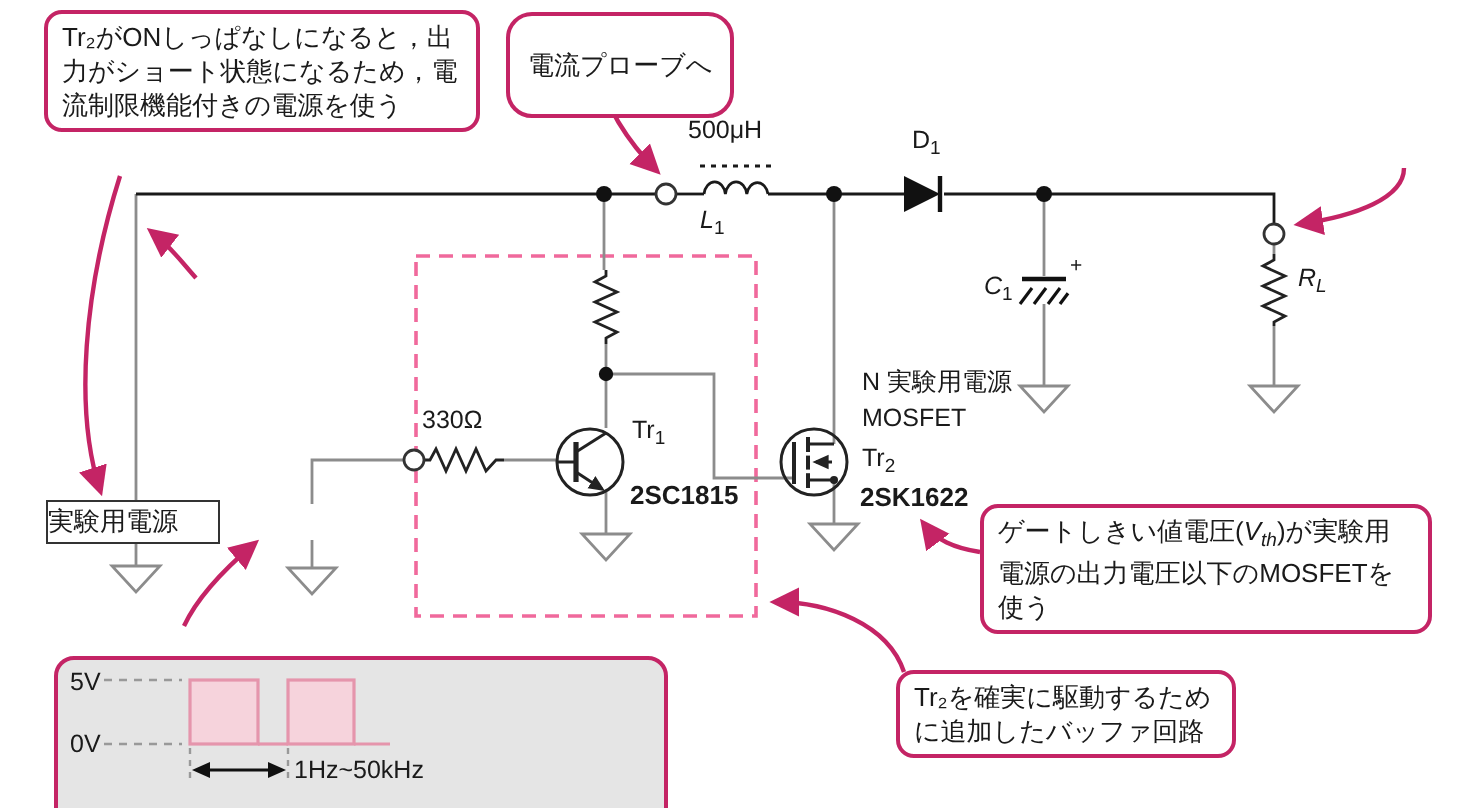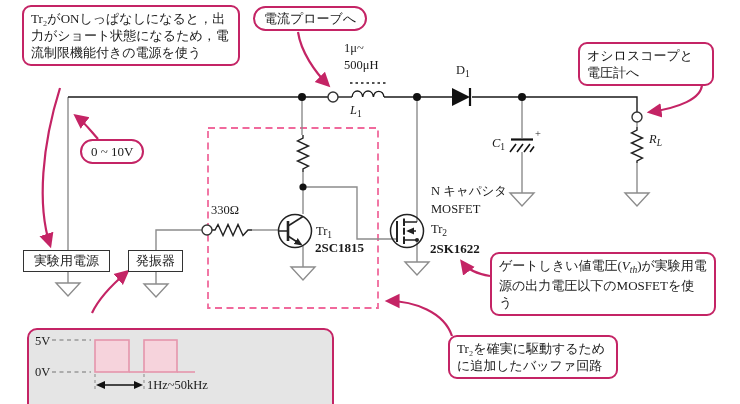--- a/index.html
+++ b/index.html
@@ -1,28 +1,28 @@
 <!DOCTYPE html>
 <html><head>
 <meta charset="utf-8">
 <style>
   html,body{margin:0;padding:0;background:#fff;}
   .stage{position:relative;width:740px;height:404px;background:#fff;overflow:hidden;
-         font-family:Liberation Serif, serif;color:#1a1a1a;}
+         font-family:Liberation Sans, sans-serif;color:#1a1a1a;}
   .layer{position:absolute;left:0;top:0;}
   .callout{position:absolute;background:#fff;border:2px solid #c42465;border-radius:9px;
            padding:3px 7px;font-size:13px;line-height:1.32;color:#1a1a1a;z-index:3;}
-  .pill{border-radius:13px;white-space:nowrap;padding:2px 9px;}
+  .pill{border-radius:13px;white-space:nowrap;padding:16px 9px;}
   .lbl{position:absolute;font-size:12.5px;line-height:1.45;z-index:2;}
   .pre{white-space:pre-line;}
   .it{font-style:italic;}
   .part{font-weight:bold;font-size:13px;}
   .sub{font-size:9.5px;vertical-align:-3px;}
   .block{position:absolute;background:#fff;border:1.5px solid #333;height:20px;
-         font-size:13px;text-align:center;line-height:20px;z-index:2;}
+         font-size:13px;text-align:left;line-height:20px;z-index:2;}
   .wavebox{position:absolute;background:#e5e5e5;border:2.5px solid #c42465;border-radius:10px;z-index:3;margin-top:14px;}
   .wavebox .lbl{font-size:12.5px;}
 </style>
 </head>
 <body>
 
 <div class="stage">
 
   <svg class="layer" width="740" height="404" viewBox="0 0 740 404">
     <defs>
@@ -133,54 +133,51 @@
       <path d="M92,313 C99,298 114,283 127,272" marker-end="url(#ah)"></path>
       <path d="M490,276 C477,274 468,270 462,262" marker-end="url(#ah)"></path>
       <path d="M452,336 C444,312 414,301 388,301" marker-end="url(#ah)"></path>
     </g>
   </svg>
 
   <div class="callout" style="left:22px;top:5px;width:200px">Tr₂がONしっぱなしになると，出力がショート状態になるため，電流制限機能付きの電源を使う</div>
 
   <div class="callout pill" style="left:253px;top:6px">電流プローブへ</div>
 
-  <div class="callout" style="left:578px;top:42px;width:118px">オシロスコープと電圧計へ</div>
 
-  <div class="callout pill" style="left:80px;top:139px">0 ~ 10V</div>
 
   <div class="callout" style="left:448px;top:335px;width:152px">Tr₂を確実に駆動するために追加したバッファ回路</div>
 
   <div class="callout" style="left:490px;top:252px;width:208px">
     <span>ゲートしきい値電圧(</span><span class="it">V</span><span class="sub it">th</span><span>)が実験用電源の出力電圧以下のMOSFETを使う</span>
   </div>
 
   <div class="block" style="left:23px;top:250px;width:85px">実験用電源</div>
-  <div class="block" style="left:128px;top:250px;width:53px">発振器</div>
 
   <div class="lbl pre" style="left:344px;top:40px;width:58px;text-align:left;line-height:1.35">1μ~
 500μH</div>
 
   <div class="lbl" style="left:350px;top:101px"><span class="it">L</span><span class="sub">1</span></div>
 
   <div class="lbl" style="left:456px;top:61px"><span>D</span><span class="sub">1</span></div>
 
   <div class="lbl" style="left:492px;top:134px"><span class="it">C</span><span class="sub">1</span></div>
 
   <div class="lbl" style="left:535px;top:126px;font-size:10.5px">+</div>
 
 
   <div class="lbl" style="left:649px;top:130px"><span class="it">R</span><span class="sub it">L</span></div>
 
 
   <div class="lbl" style="left:211px;top:201px">330Ω</div>
 
-  <div class="lbl" style="left:316px;top:222px"><span>Tr</span><span class="sub">1</span></div>
+  <div class="lbl" style="left:316px;top:206px"><span>Tr</span><span class="sub">1</span></div>
   <div class="lbl part" style="left:315px;top:239px">2SC1815</div>
 
-  <div class="lbl pre" style="left:431px;top:182px">N キャパシタ
+  <div class="lbl pre" style="left:431px;top:182px">N 実験用電源
 MOSFET</div>
   <div class="lbl" style="left:431px;top:220px"><span>Tr</span><span class="sub">2</span></div>
   <div class="lbl part" style="left:430px;top:240px">2SK1622</div>
 
   <div class="wavebox" style="left:27px;top:314px;width:303px;height:82px">
     <svg class="layer" width="298" height="77" viewBox="0 0 298 77">
       <line x1="23" y1="10" x2="62" y2="10" stroke="#999" stroke-width="1.3" stroke-dasharray="4,3.5"></line>
       <line x1="23" y1="42" x2="62" y2="42" stroke="#999" stroke-width="1.3" stroke-dasharray="4,3.5"></line>
       <rect x="66" y="10" width="34" height="32" fill="#f6d3dc" stroke="#e595ac" stroke-width="1.6"></rect>
       <rect x="115" y="10" width="33" height="32" fill="#f6d3dc" stroke="#e595ac" stroke-width="1.6"></rect>

